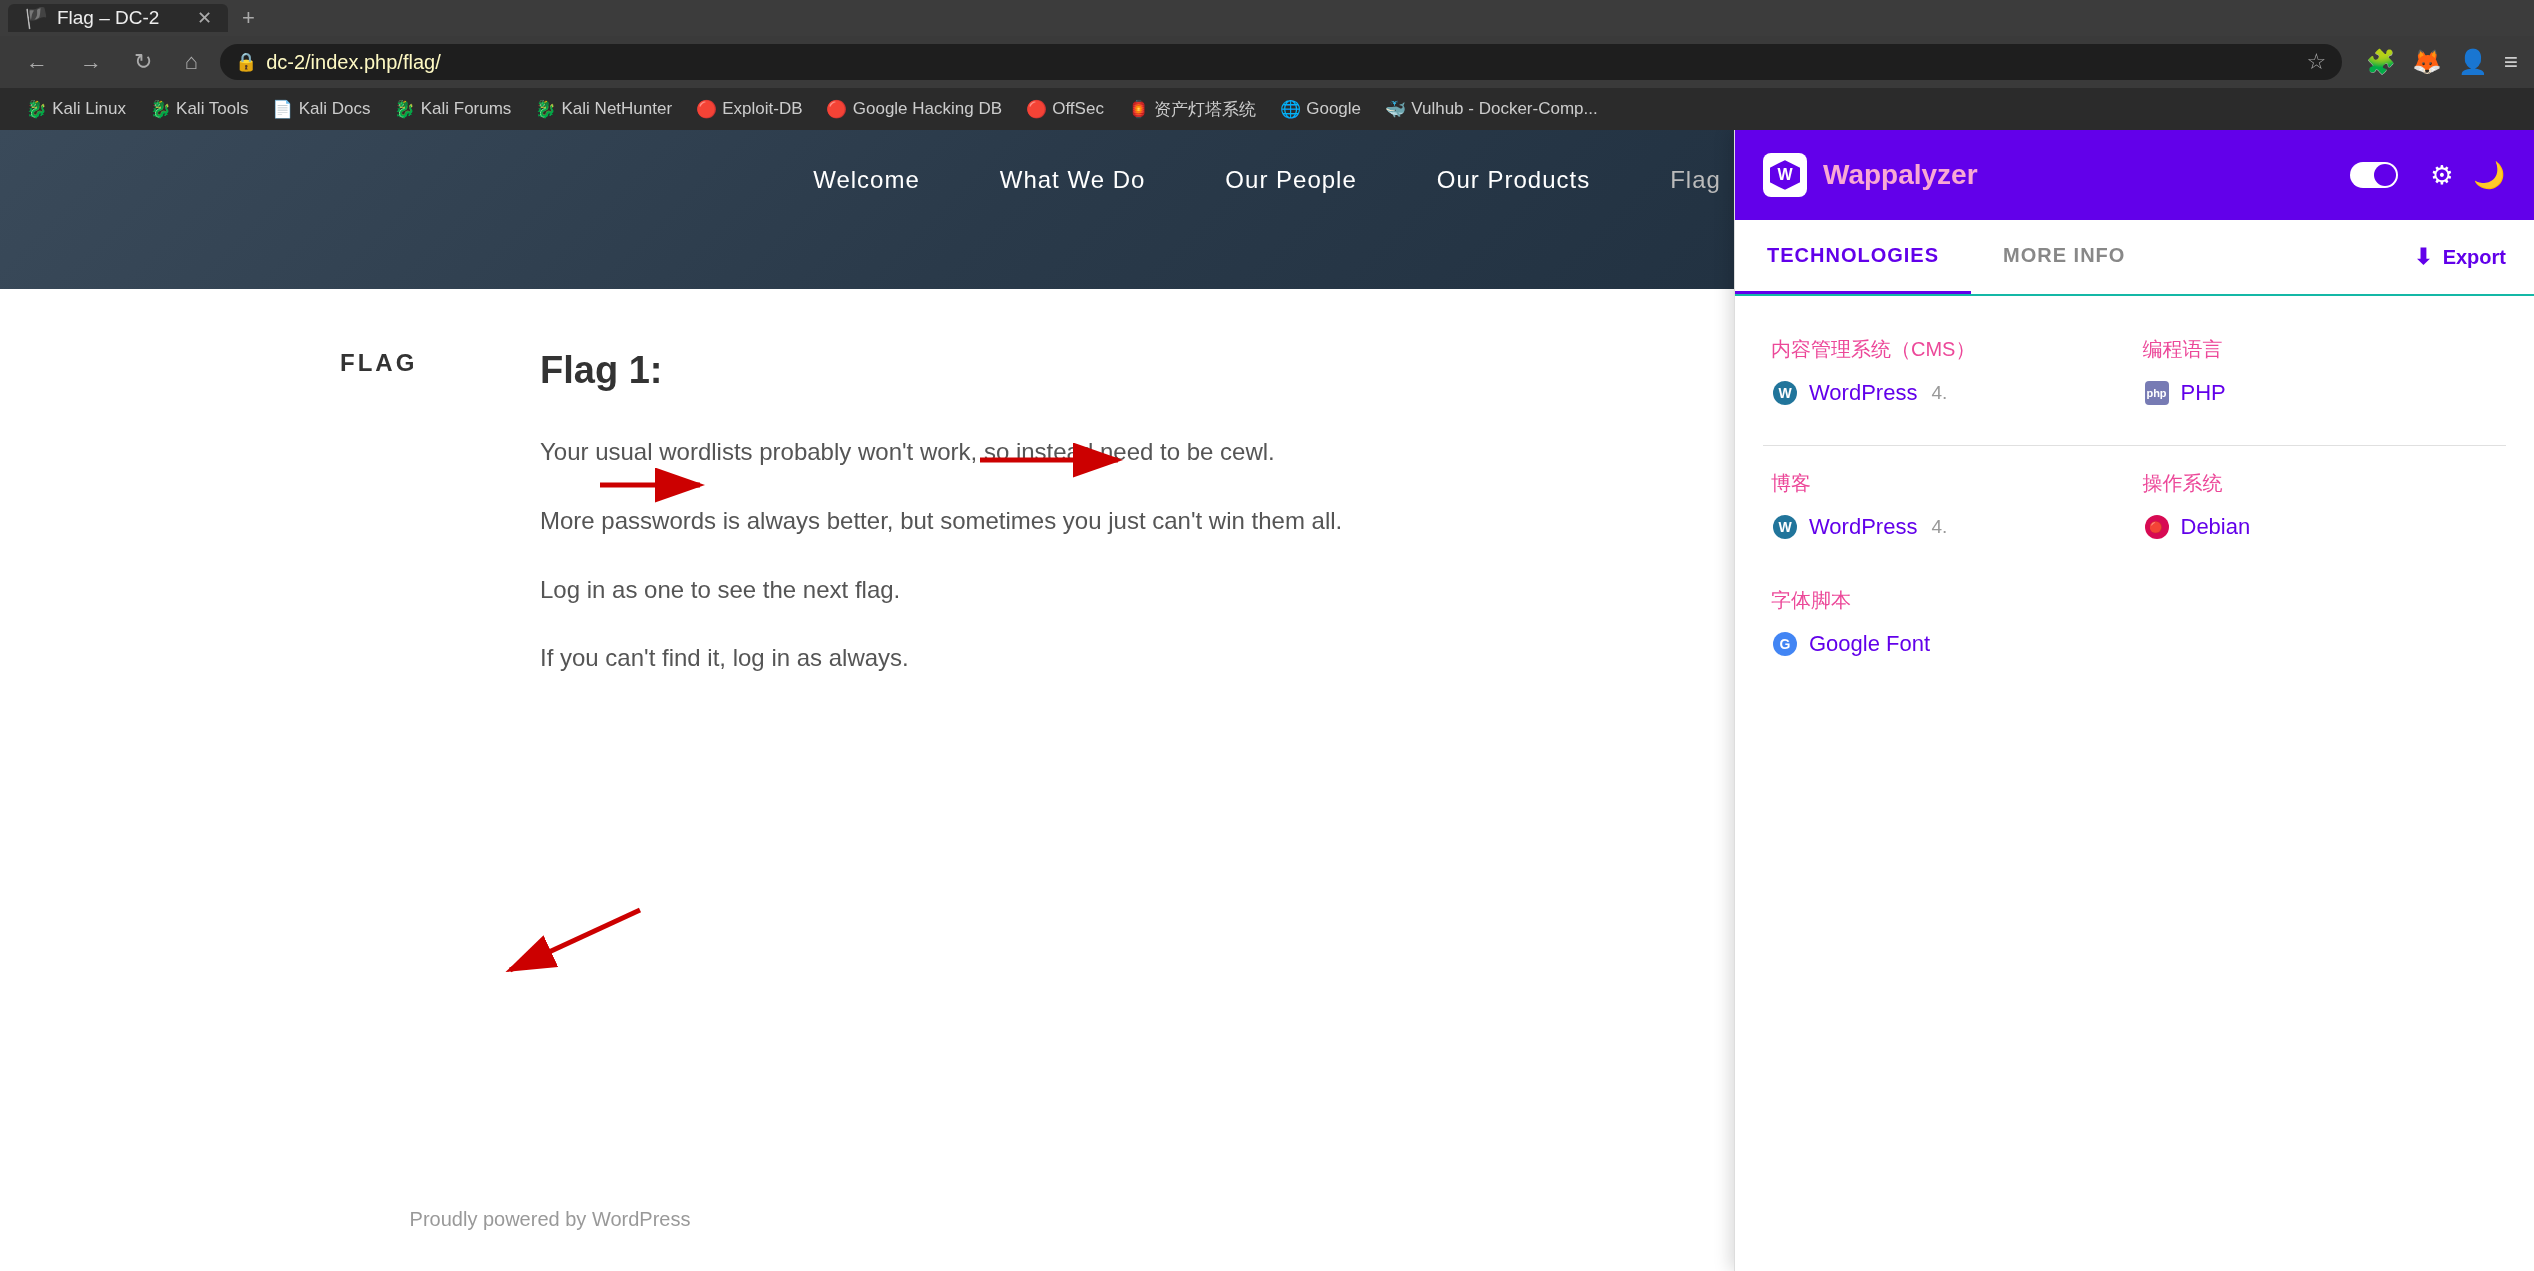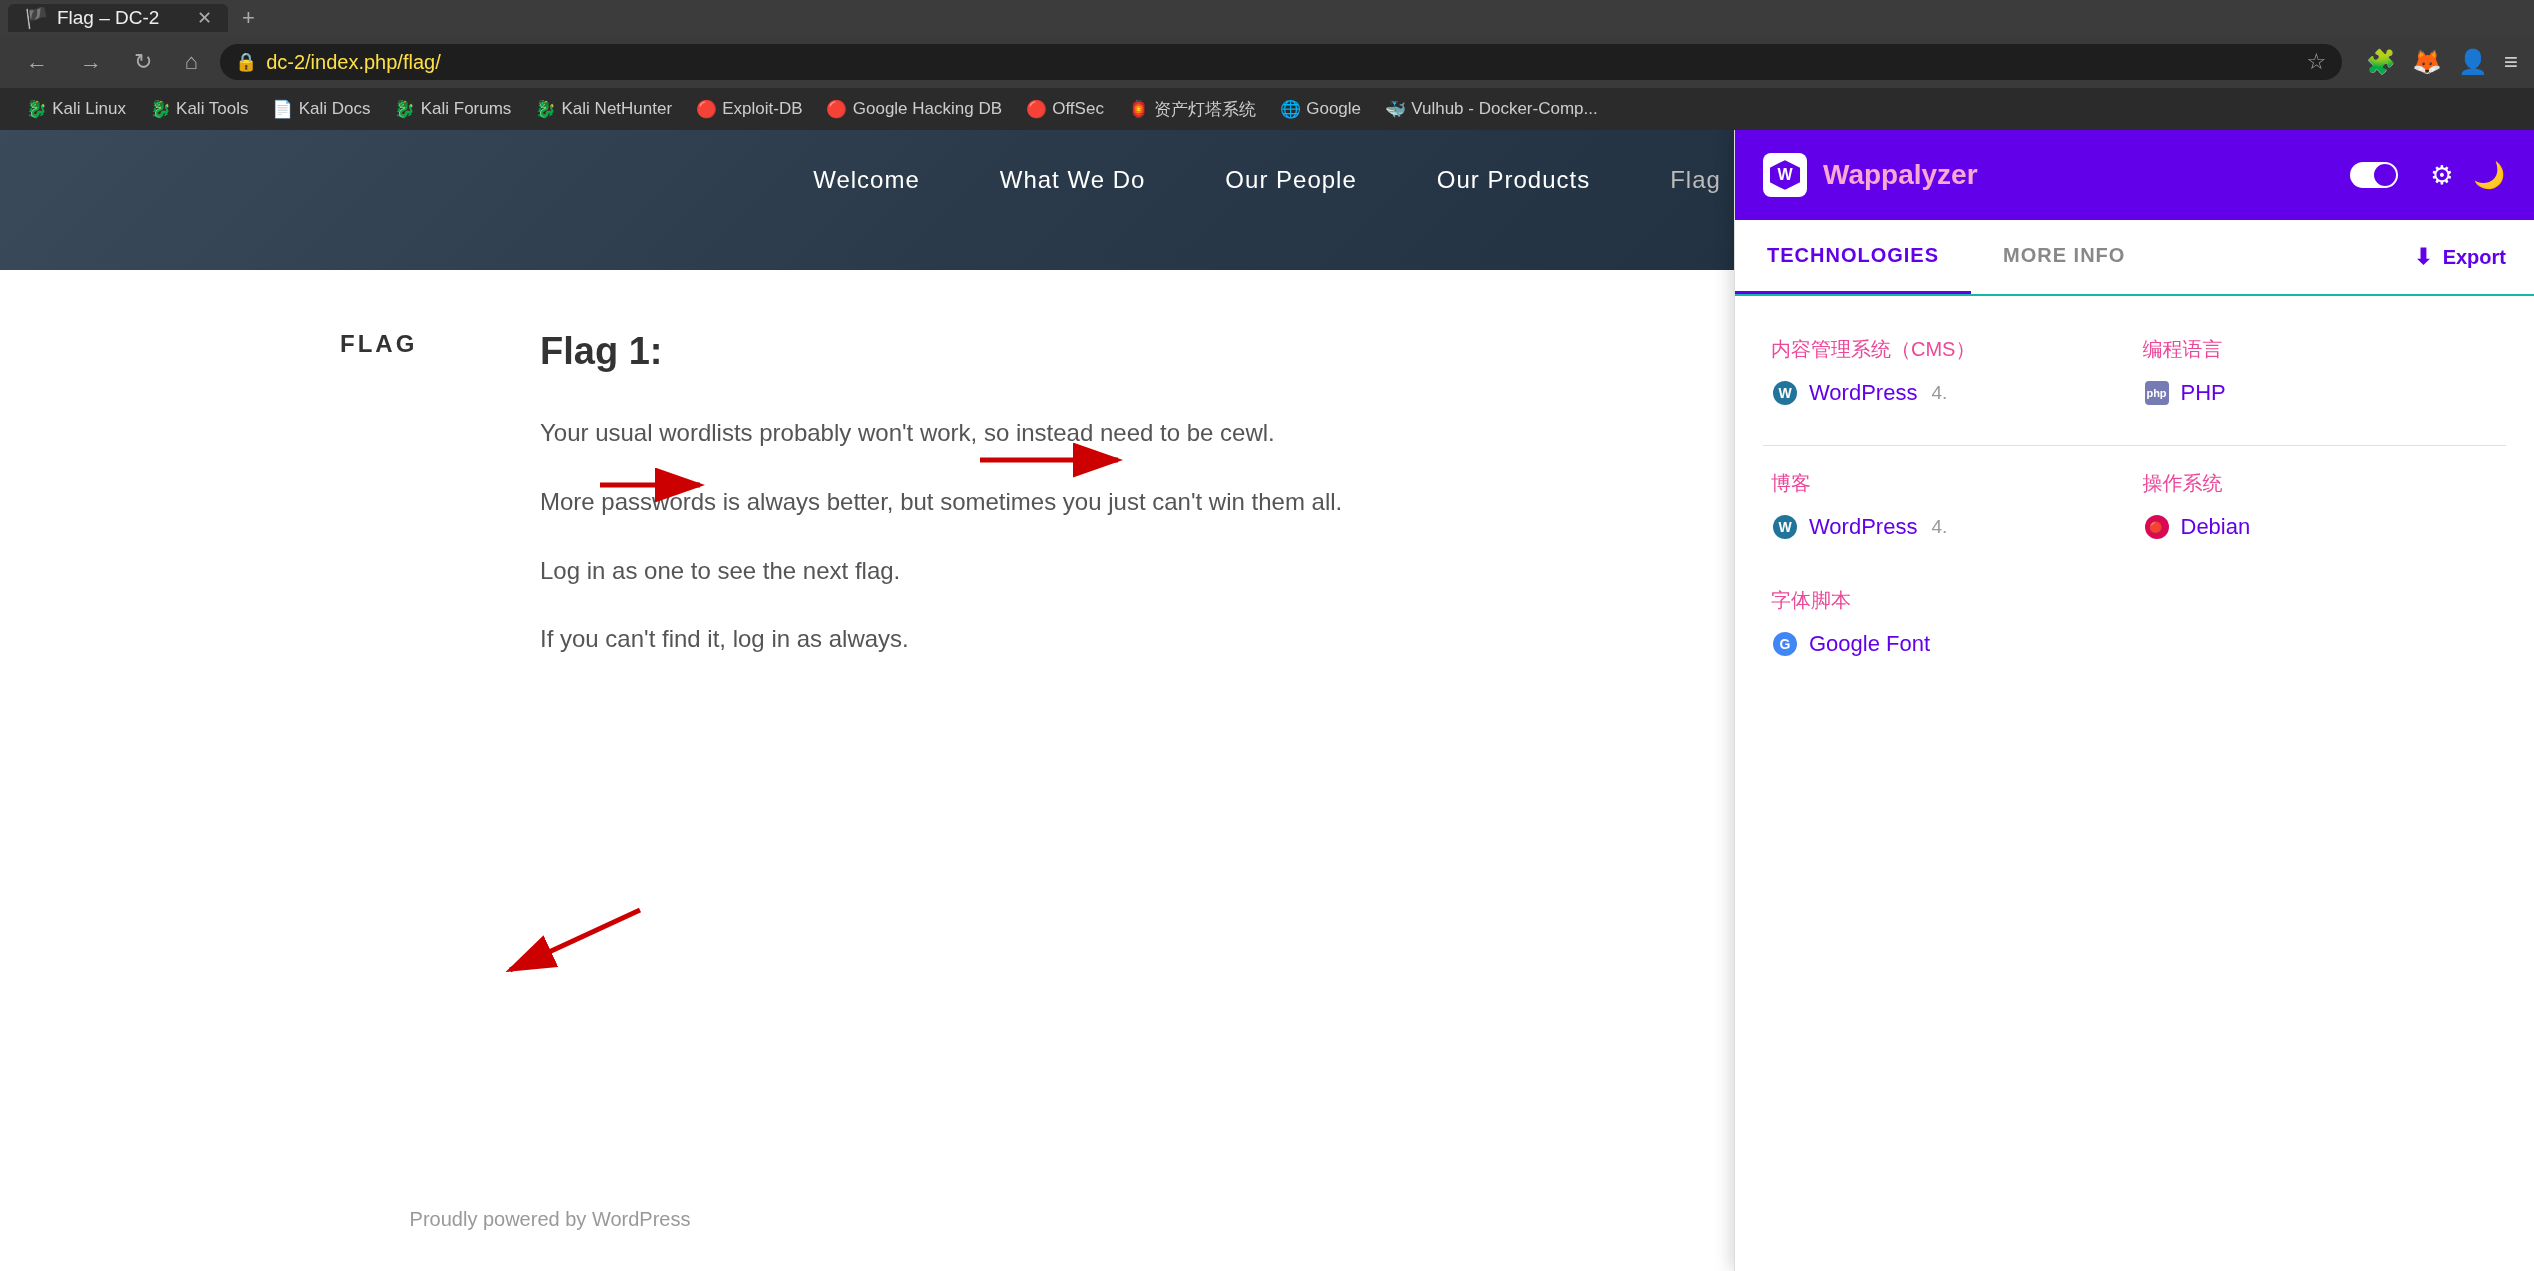--- a/index.html
+++ b/index.html
@@ -9,32 +9,32 @@
     .browser-chrome { width: 100%; background: #2b2b2b; }
     .tab-bar { display: flex; align-items: center; background: #3c3c3c; height: 36px; padding: 0 8px; gap: 4px; }
     .tab { display: flex; align-items: center; background: #2b2b2b; color: #ccc; font-size: 20px; padding: 0 16px; height: 28px; border-radius: 6px 6px 0 0; min-width: 220px; gap: 8px; }
     .tab .tab-title { color: #eee; font-size: 19px; }
     .tab .tab-close { color: #aaa; font-size: 18px; cursor: pointer; margin-left: auto; }
     .tab-new { color: #aaa; font-size: 22px; padding: 4px 10px; cursor: pointer; }
     .nav-bar { display: flex; align-items: center; background: #3a3a3a; height: 52px; padding: 0 16px; gap: 12px; }
     .nav-btn { color: #aaa; font-size: 22px; padding: 6px 10px; cursor: pointer; border-radius: 4px; }
     .address-bar { flex: 1; background: #1e1e1e; border-radius: 24px; height: 36px; display: flex; align-items: center; padding: 0 16px; gap: 8px; }
     .address-bar .lock-icon { color: #aaa; font-size: 18px; }
-    .address-text { color: #fde047; font-size: 20px; flex: 1; }
+    .address-text { color: #fef9c3; font-size: 20px; flex: 1; }
     .star-icon { color: #aaa; font-size: 22px; }
     .nav-right-icons { display: flex; align-items: center; gap: 16px; margin-left: 12px; }
     .nav-right-icons span { color: #ccc; font-size: 24px; cursor: pointer; }
     .bookmarks-bar { display: flex; align-items: center; background: #2b2b2b; height: 42px; padding: 0 16px; gap: 4px; overflow: hidden; }
     .bookmark-item { color: #ccc; font-size: 17px; padding: 4px 10px; border-radius: 4px; cursor: pointer; white-space: nowrap; display: flex; align-items: center; gap: 5px; }
 
     
     .page-content { position: relative; width: 100%; height: calc(1271px - 130px); background: #fff; overflow: hidden; }
 
     
-    .site-header-bg { width: 100%; height: 140px; background: linear-gradient(135deg, #3a4a5a 0%, #2a3a4a 40%, #1a2a3a 100%); position: relative; }
+    .site-header-bg { width: 100%; height: 159px; background: linear-gradient(135deg, #3a4a5a 0%, #2a3a4a 40%, #1a2a3a 100%); position: relative; }
 
     
     .site-nav { position: absolute; top: 0; left: 0; width: 100%; display: flex; justify-content: center; align-items: center; height: 100px; gap: 80px; }
     .nav-item { color: #fff; font-size: 24px; font-weight: 400; text-decoration: none; letter-spacing: 1px; cursor: pointer; }
     .nav-item.active { color: #bbb; }
 
     
     .main-content { padding: 60px 400px 60px 340px; }
     .flag-section { display: flex; gap: 60px; }
     .flag-sidebar { min-width: 120px; }

